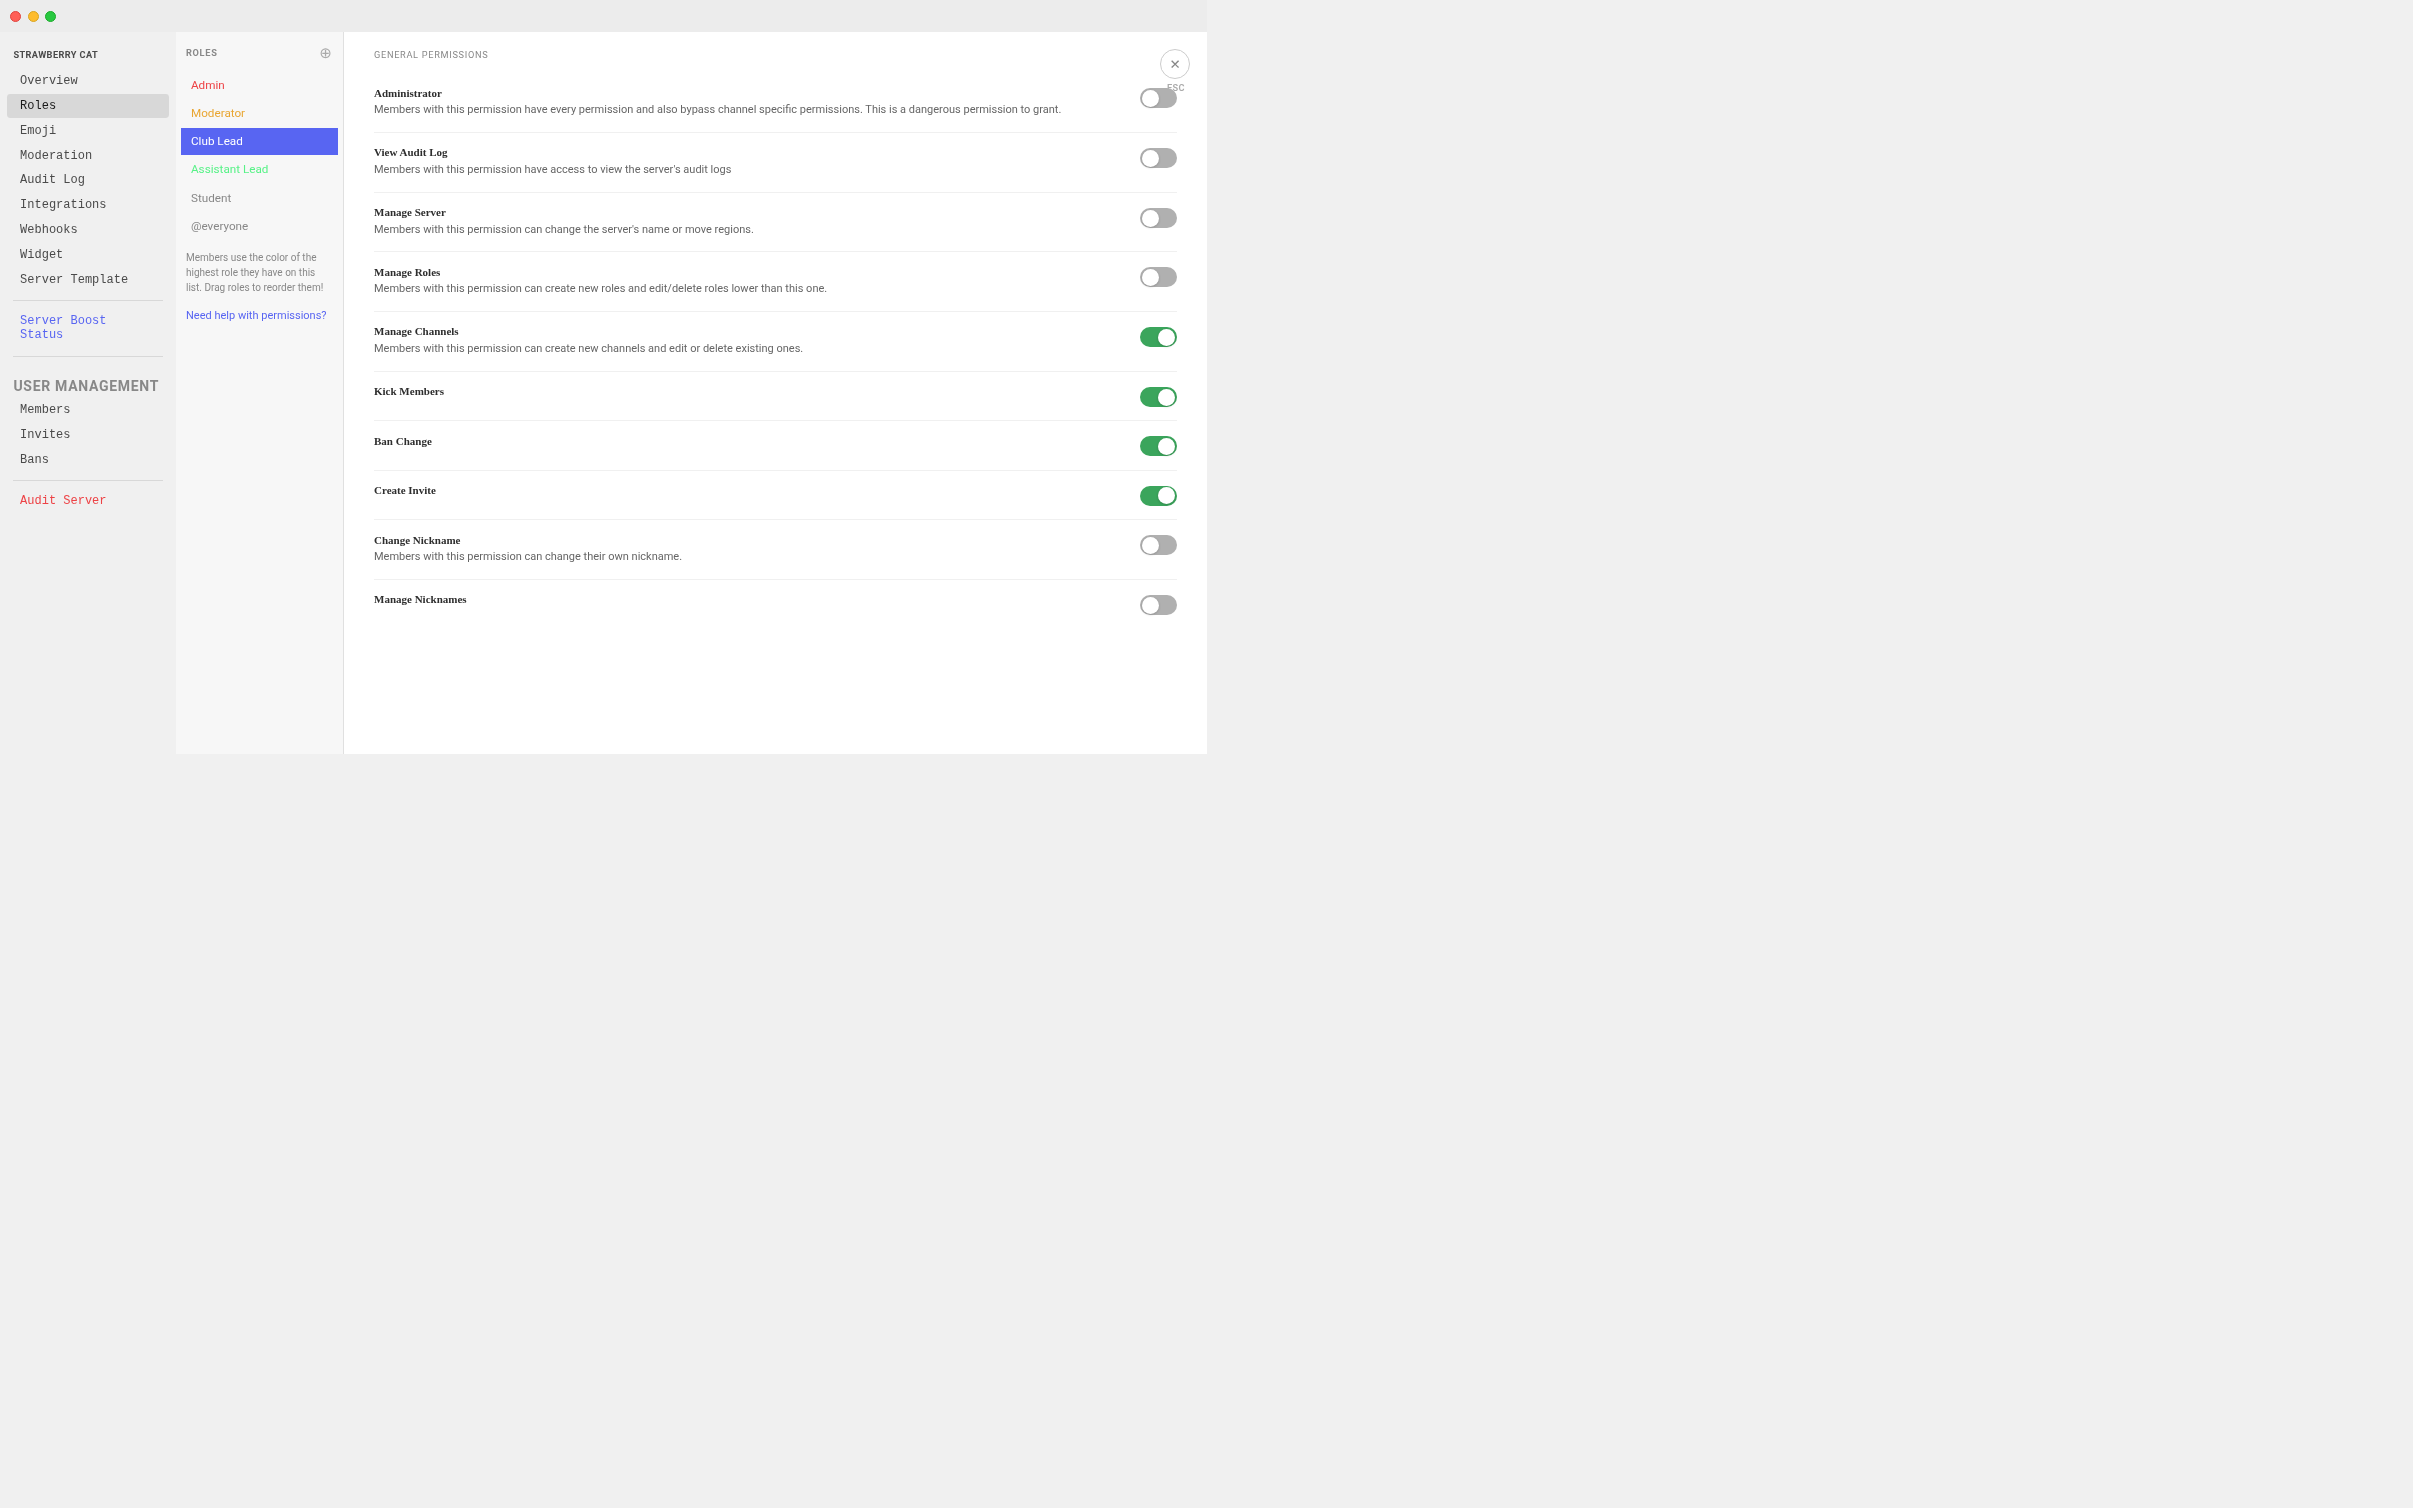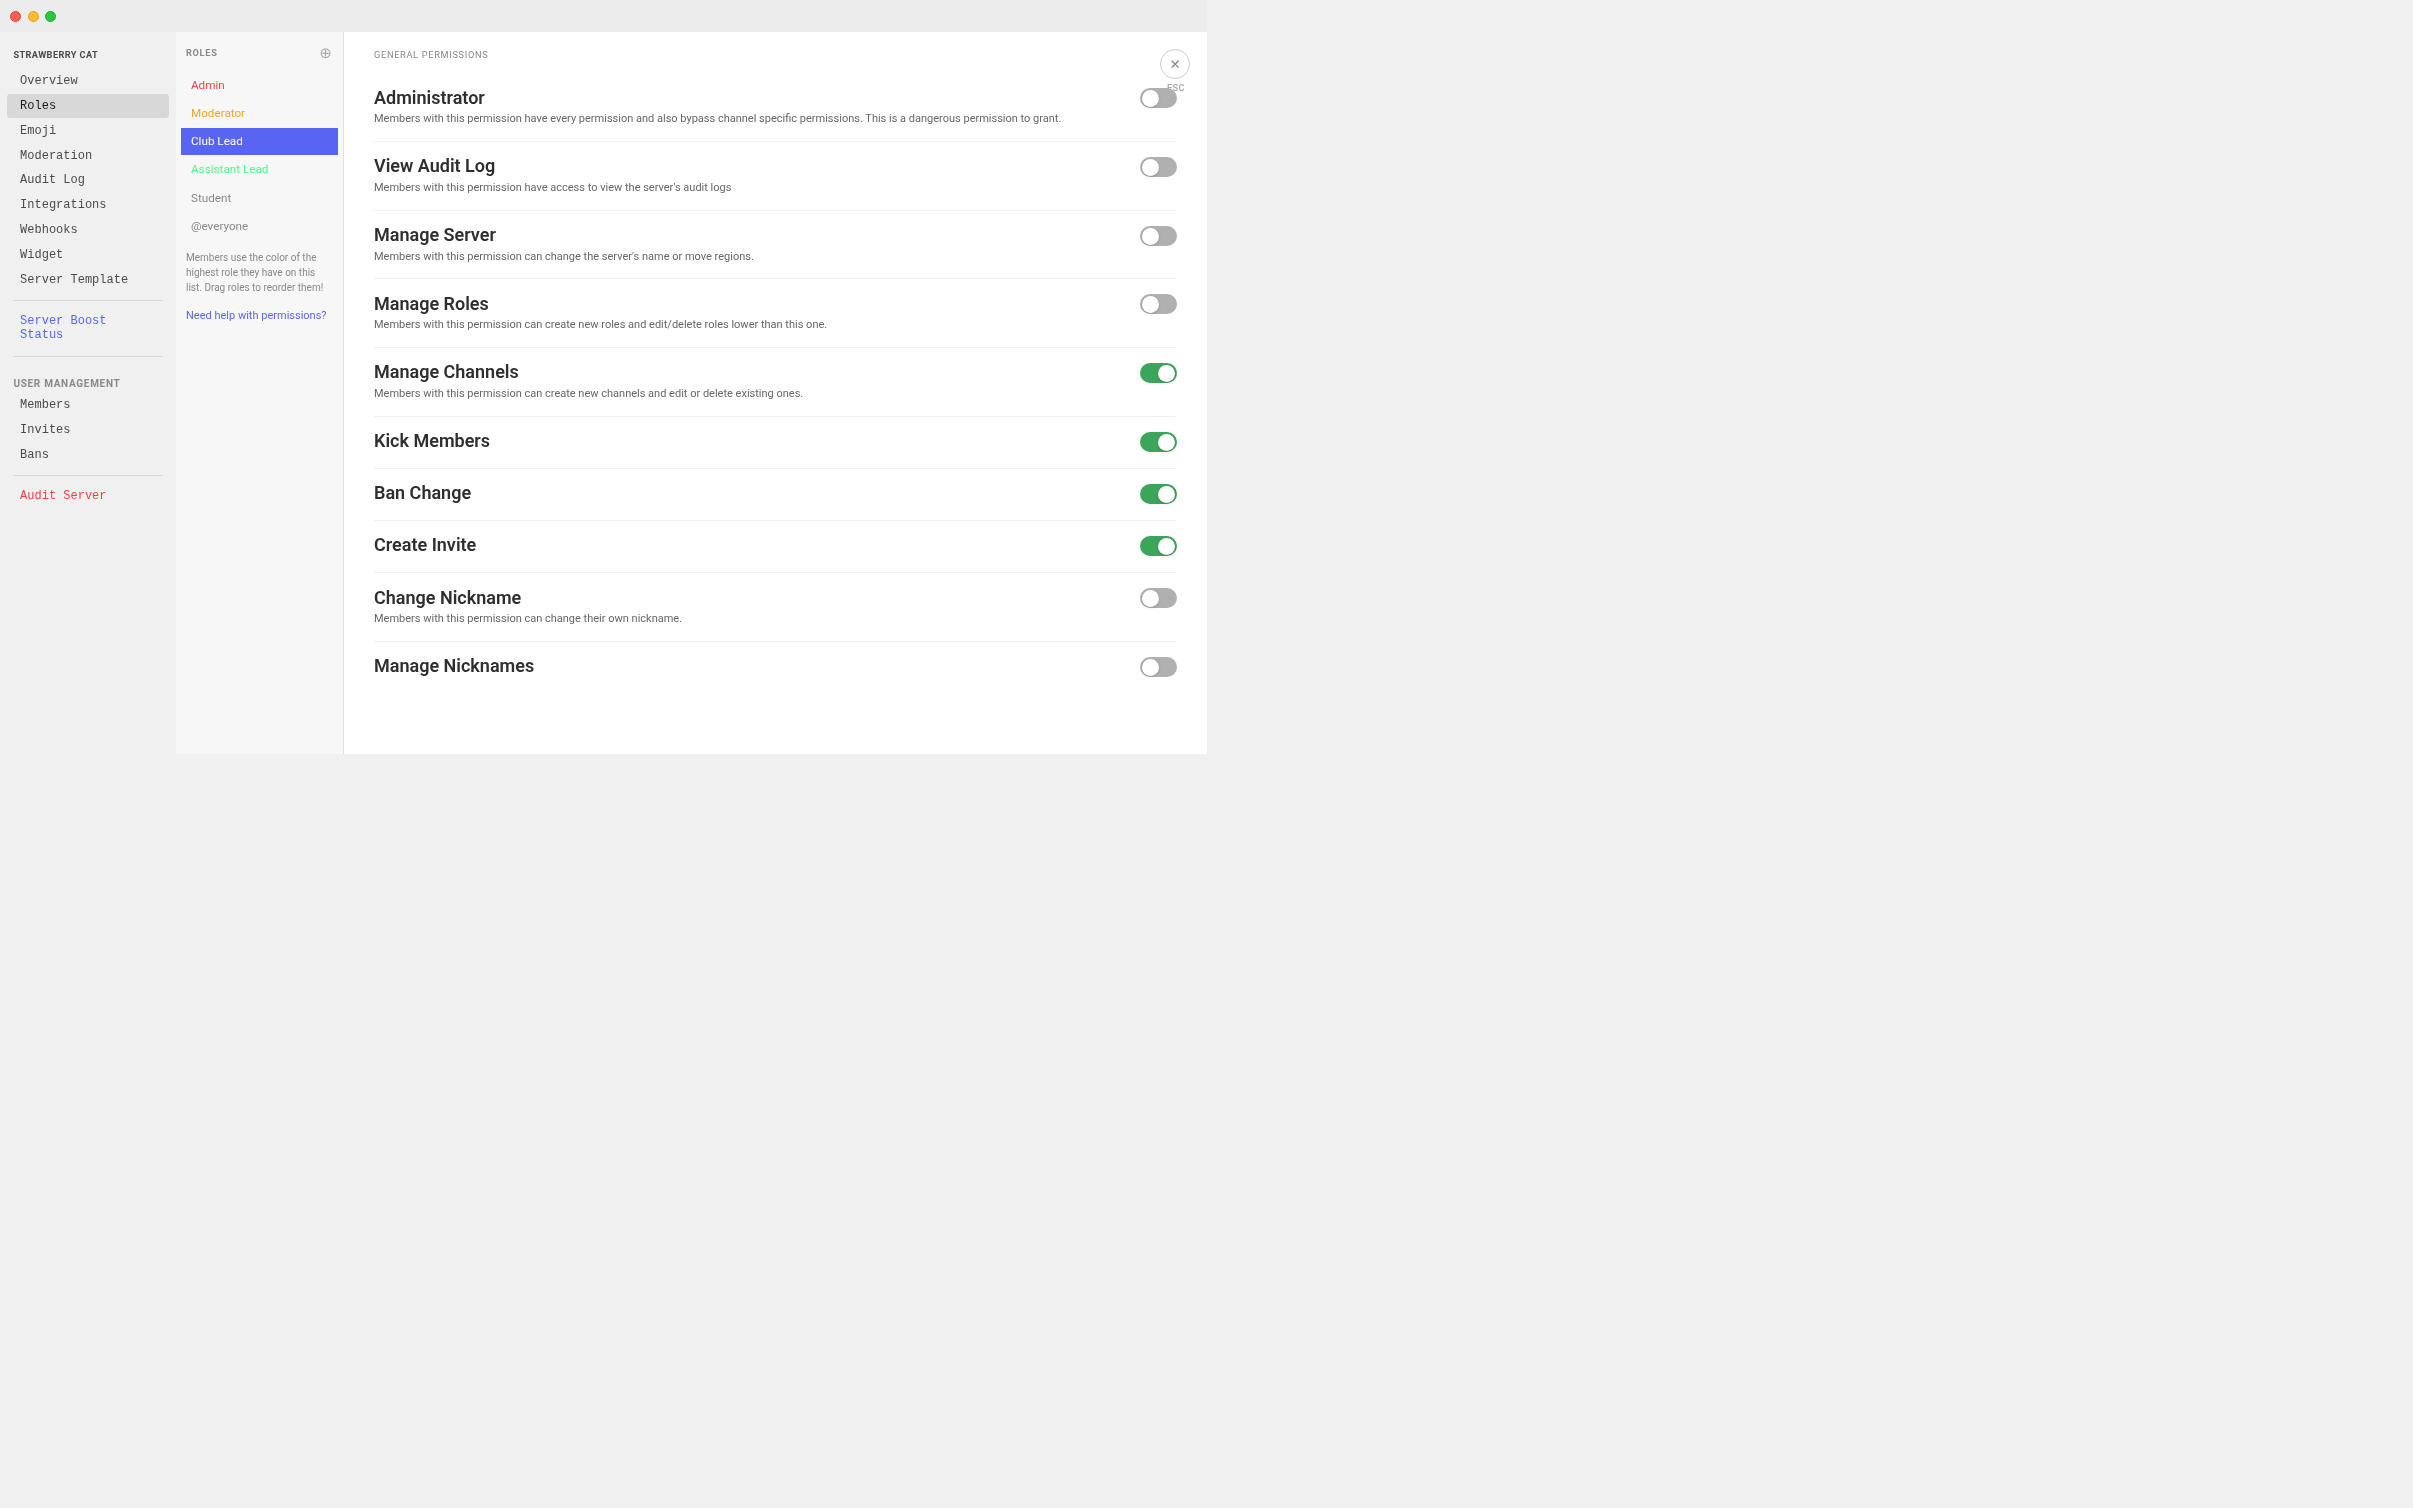--- a/index.html
+++ b/index.html
@@ -71,21 +71,21 @@
       font-weight: 500;
     }
     .sidebar-item.accent {
       color: #5865f2;
     }
     .sidebar-item.danger {
       color: #ed4245;
     }
 
     .sidebar-section-label {
-      font-size: 10px;
+      font-size: 14px;
       font-weight: 700;
       color: #888;
       letter-spacing: 0.7px;
       text-transform: uppercase;
       padding: 13.4px 13.4px 3.4px 13.4px;
     }
 
     .sidebar-divider {
       height: 0.8px;
       background: #d8d8d8;
@@ -189,24 +189,25 @@
       display: flex;
       align-items: flex-start;
       justify-content: space-between;
       padding: 13.4px 0;
       border-bottom: 0.8px solid #f0f0f0;
     }
     .permission-row:last-child { border-bottom: none; }
 
     .permission-info { flex: 1; padding-right: 17px; }
     .permission-name {
-      font-size: 18px;
+      font-size: 11px;
       font-weight: 600;
       color: #2e2e2e;
       margin-bottom: 3.4px;
+      font-family: Liberation Serif, serif;
     }
     .permission-desc {
       font-size: 11px;
       color: #666;
       line-height: 1.5;
     }
 
     
     .toggle-container {
       flex-shrink: 0;

